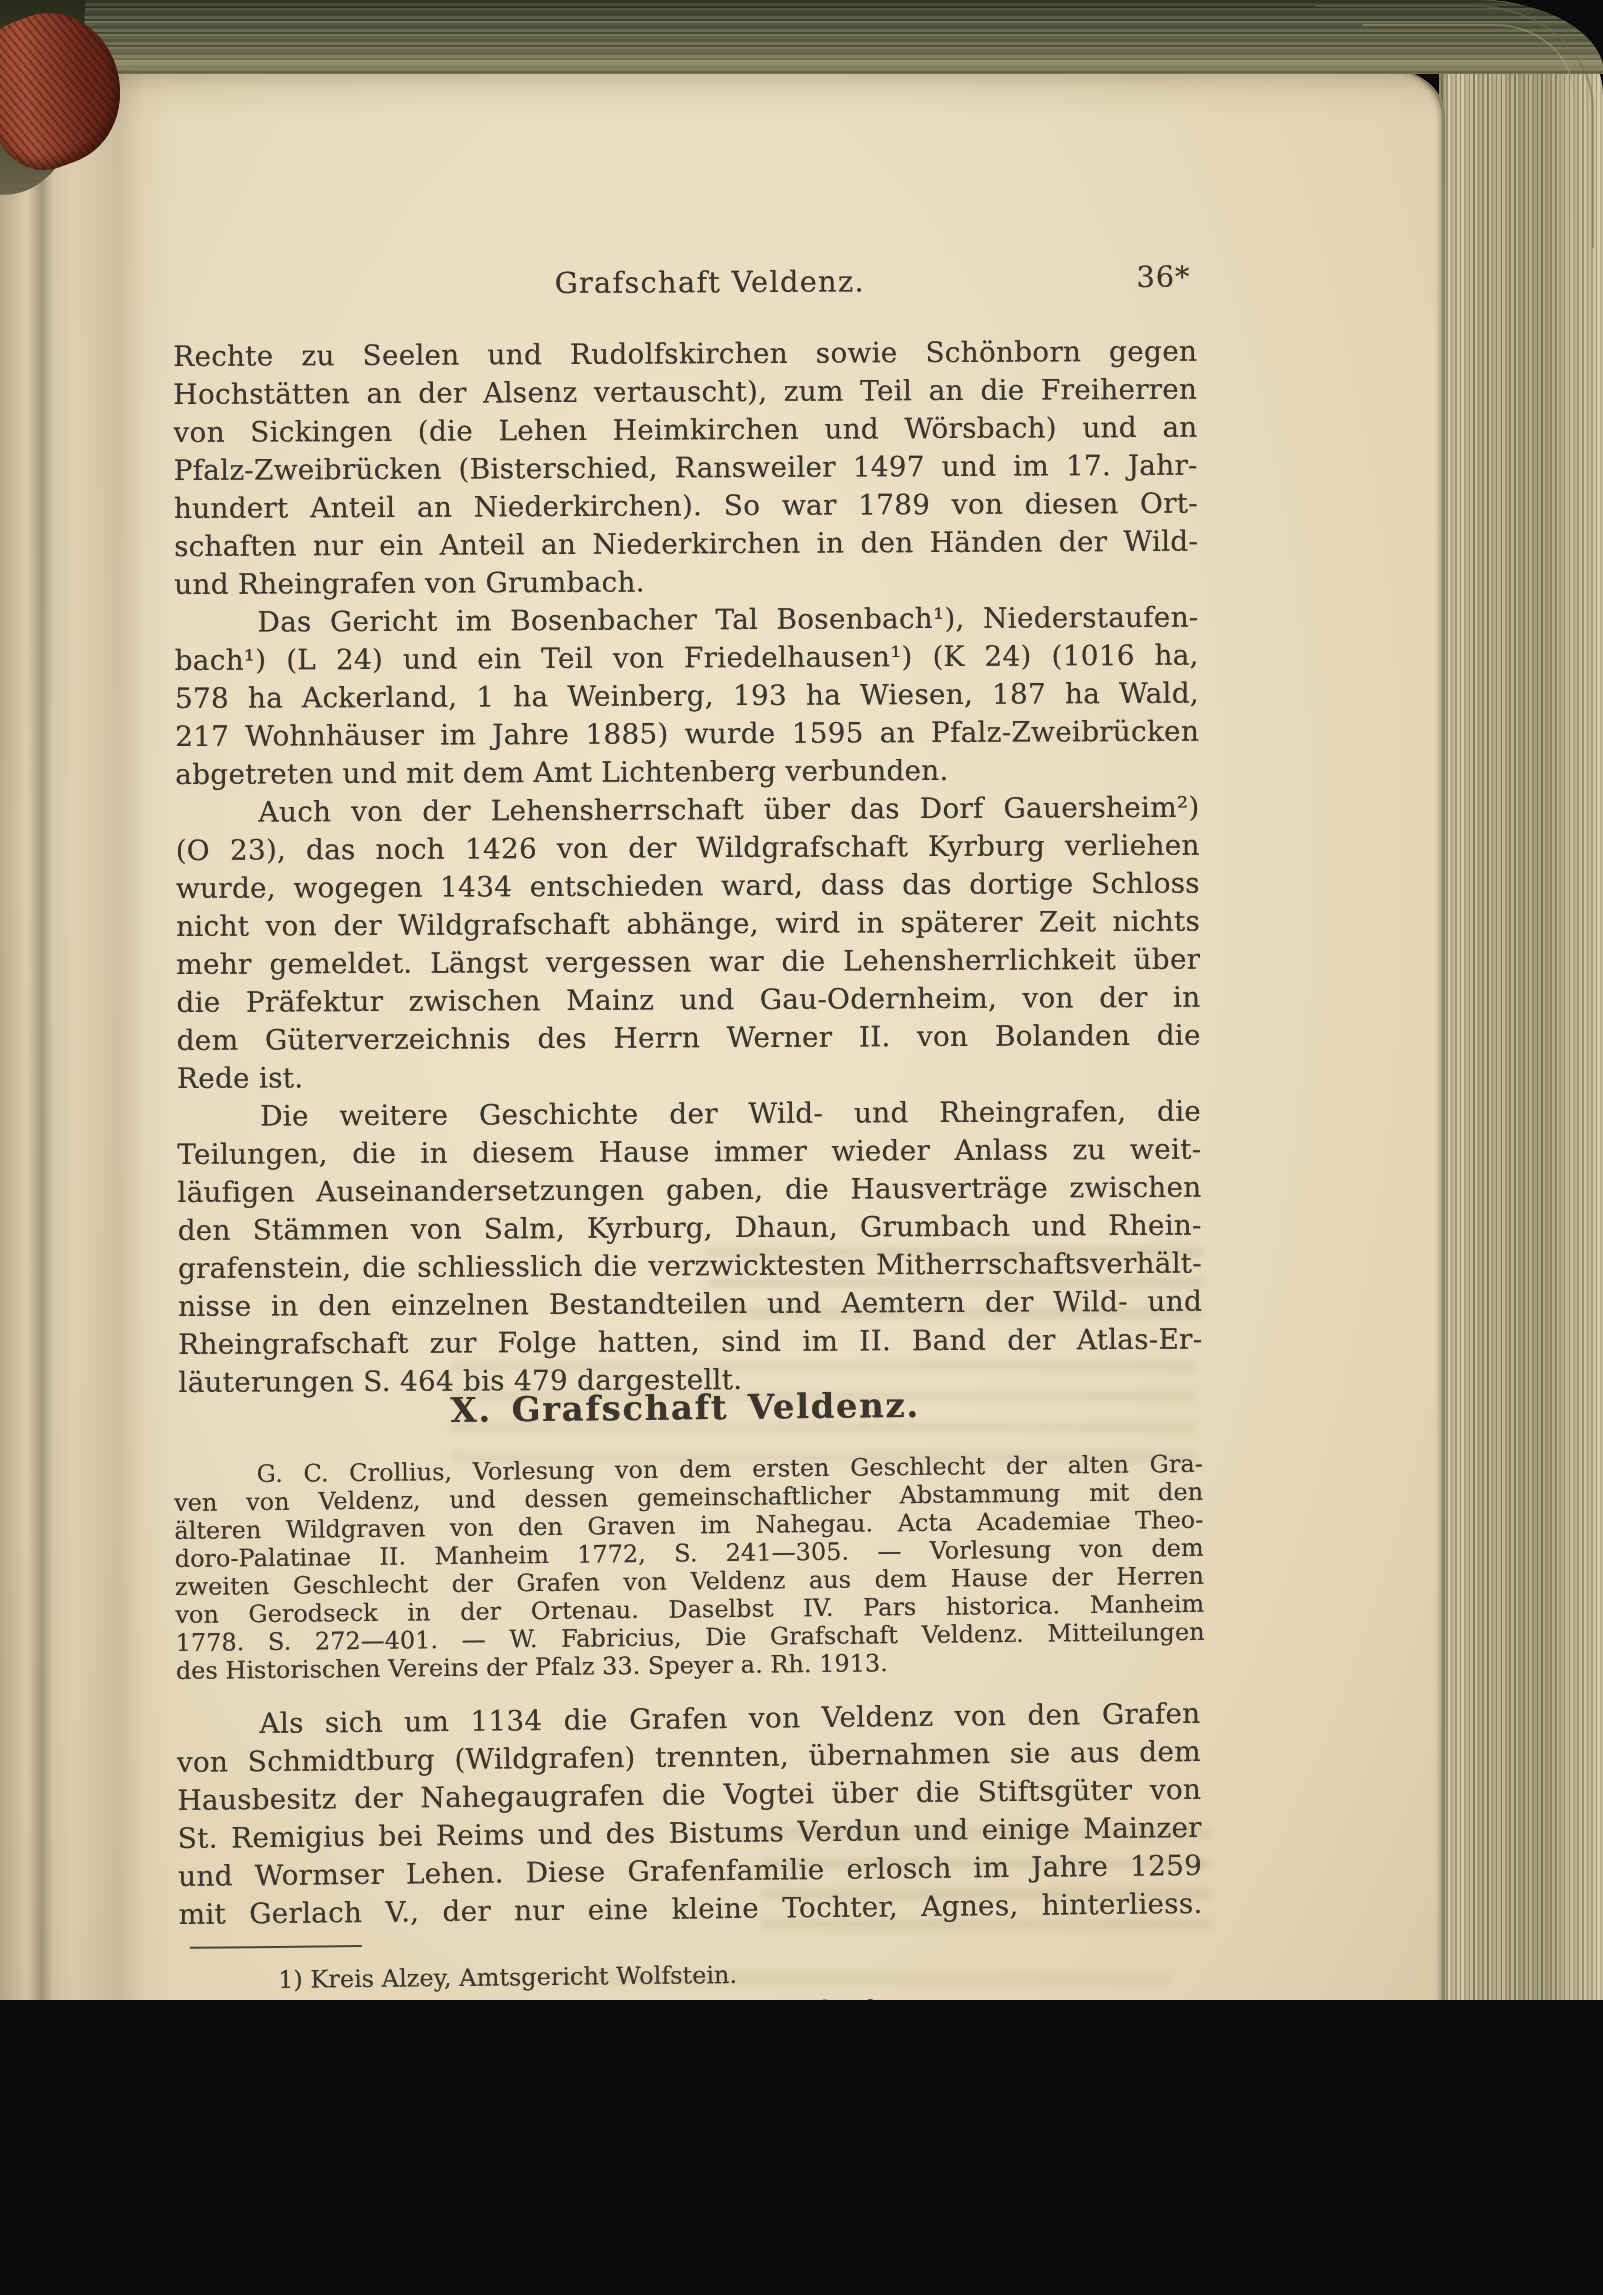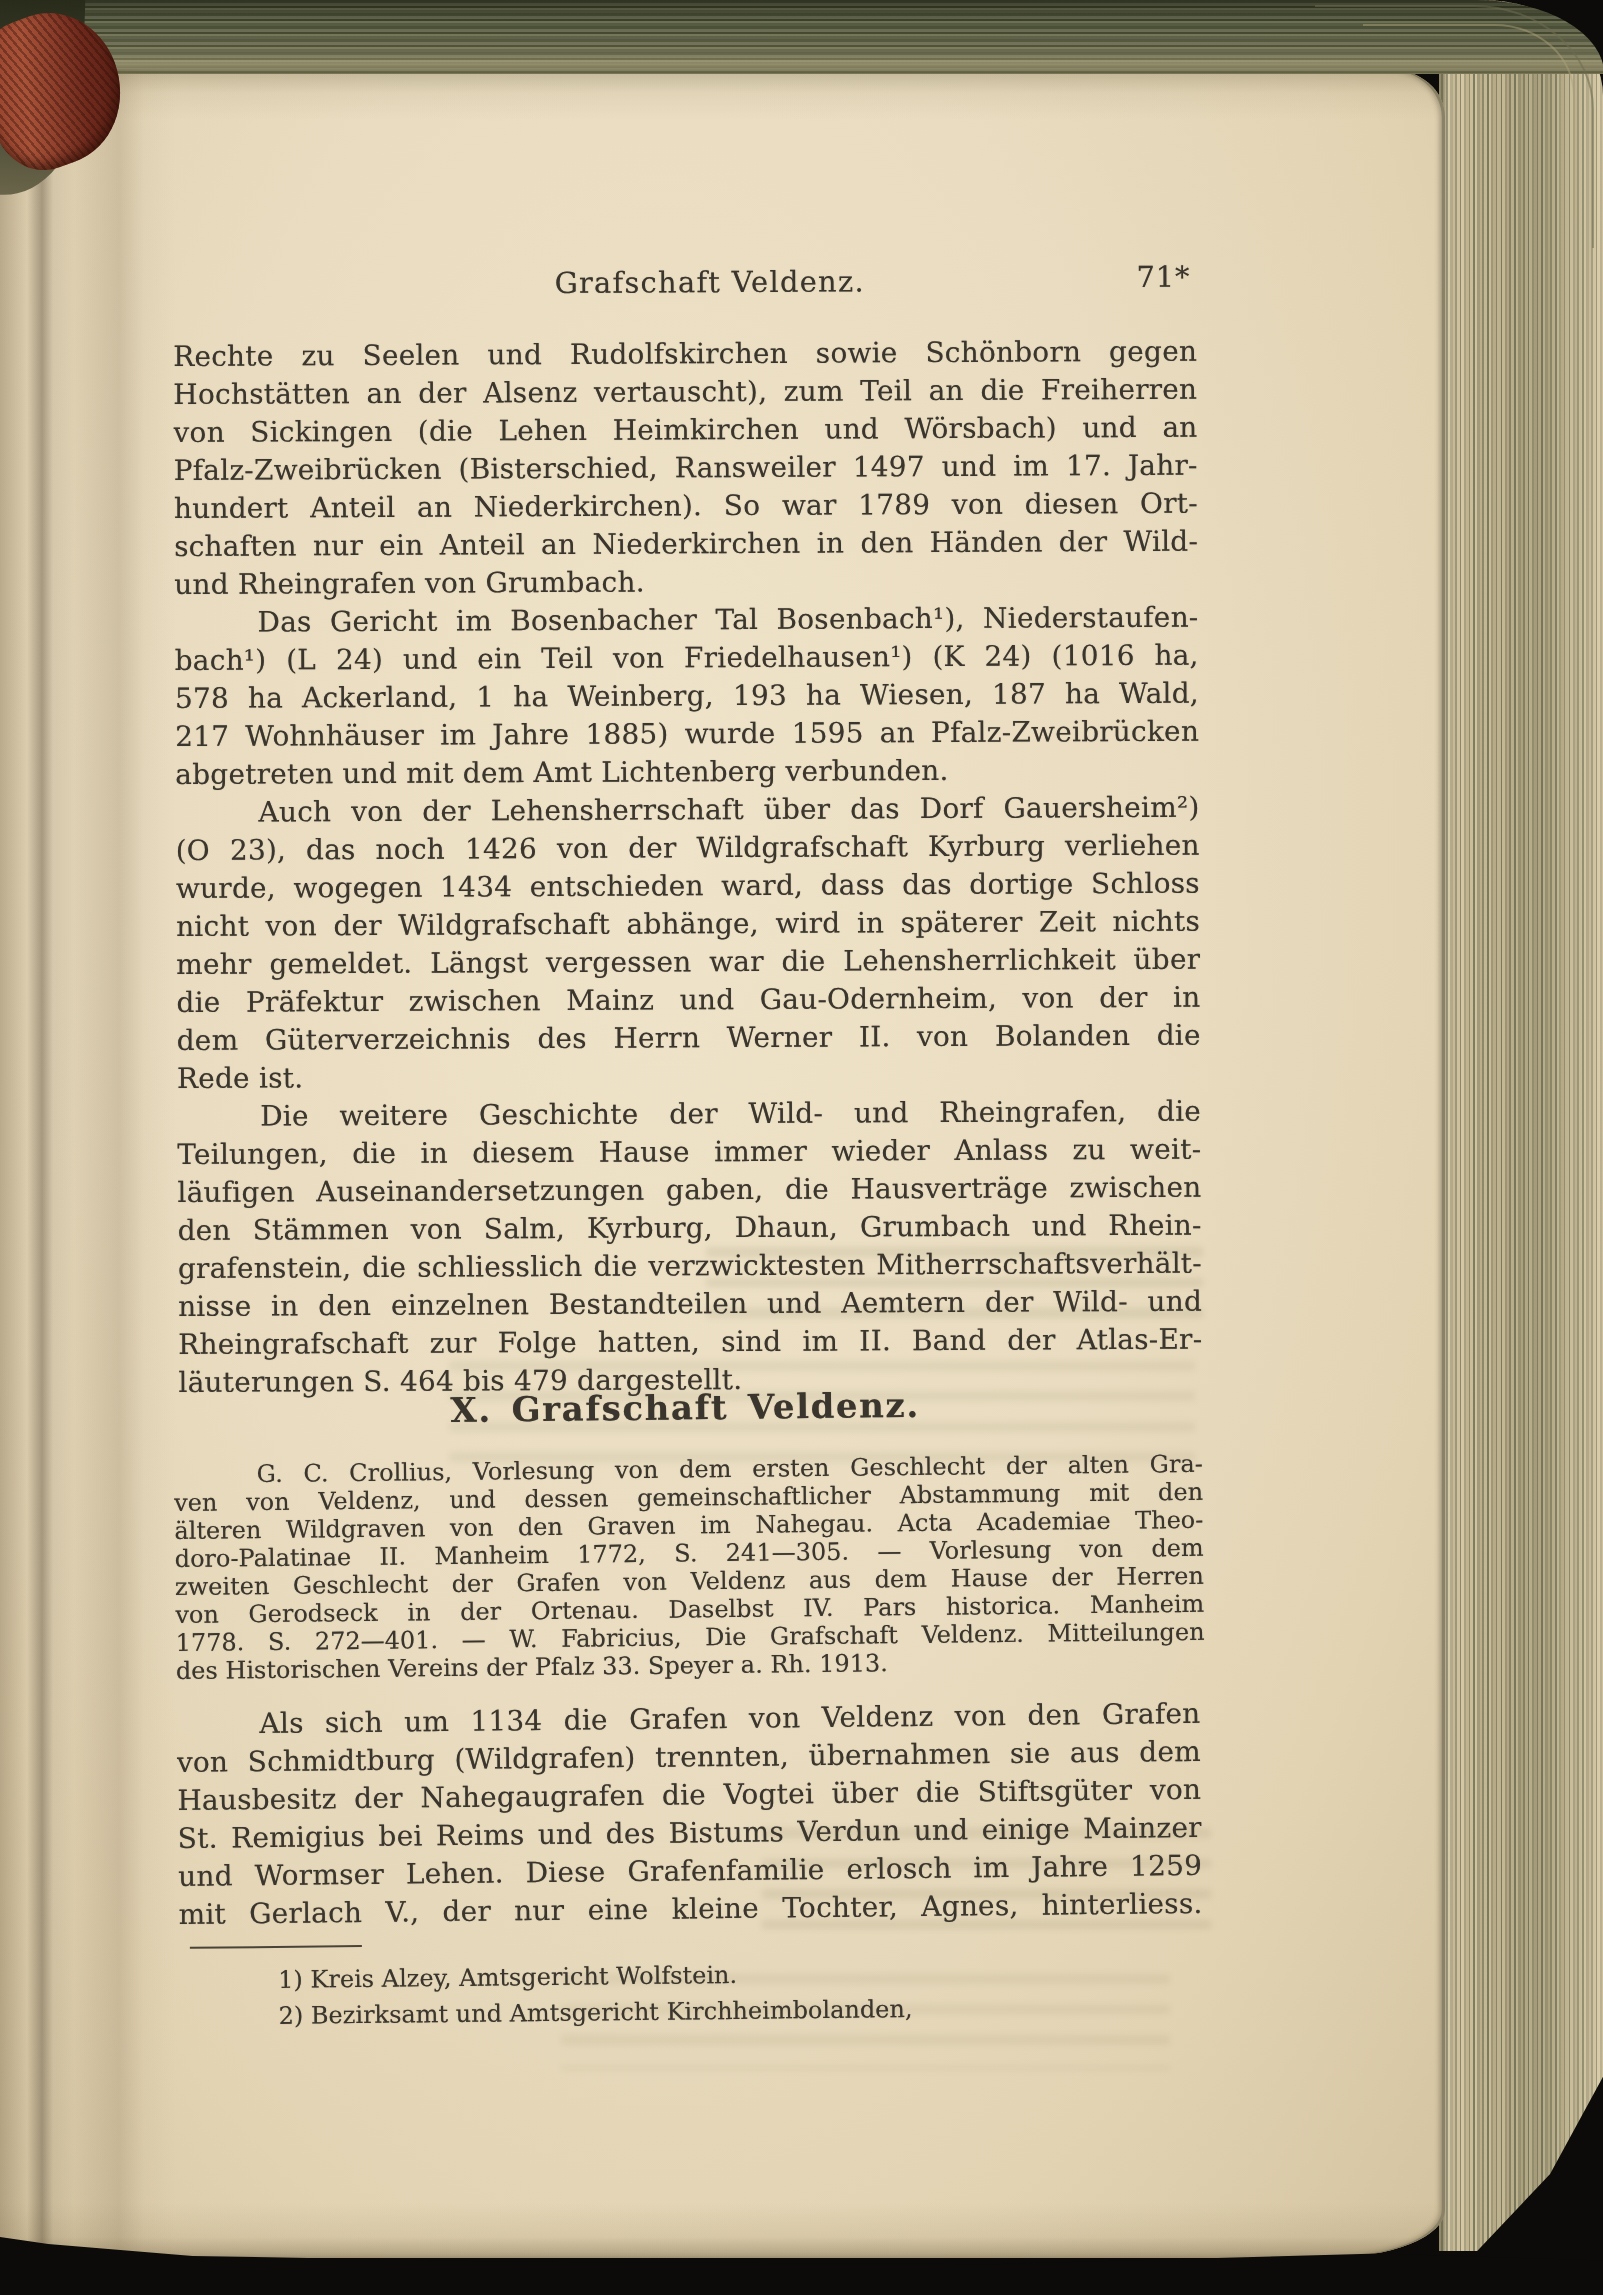--- a/index.html
+++ b/index.html
@@ -1,16 +1,16 @@
 <!DOCTYPE html>
 <html lang="de" style="font-size:13px"><head>
 <meta charset="utf-8">
 <style>
   html,body{margin:0;padding:0;background:#0c0b09;}
-  .scene{position:relative;width:1604px;height:2295px;overflow:hidden;background:#0c0b09;
+  .scene{position:relative;width:1604px;height:2000px;overflow:hidden;background:#0c0b09;
          font-family:"DejaVu Serif","Liberation Serif",serif;color:#3b362d;}
 
   
   .fore-edge{position:absolute;left:1439px;top:0;width:164px;height:2251px;z-index:1;
     background:repeating-linear-gradient(90deg,
       #c0b28d 0 2.4px,#8f8a6c 2.4px 4px,#cabd98 4px 7.2px,#7e7c61 7.2px 8.8px,#d2c5a0 8.8px 11.2px,#a49d7d 11.2px 13.6px);
     border-top-right-radius:120px 96px;}
   .fore-edge:after{content:"";position:absolute;inset:0;border-top-right-radius:120px 96px;
     background:linear-gradient(90deg,rgba(70,70,48,0.38) 0 4.8px,rgba(233,220,190,0.25) 8px,rgba(0,0,0,0) 32px,rgba(90,88,60,0.25) 60%,rgba(240,228,195,0.30) 100%);}
   .top-edge{position:absolute;left:0;top:0;width:1604px;height:74px;z-index:3;
@@ -97,21 +97,21 @@
   <div class="headband"></div>
 
   <div class="ghost g1"></div>
   <div class="ghost g2"></div>
   <div class="ghost g3"></div>
   <div class="ghost g4"></div>
 
   <div class="layer upper tx">
     <div class="running-header">
       <span class="rh-title">Grafschaft Veldenz.</span>
-      <span class="rh-num">71*</span>
+      <span class="rh-num">36*</span>
     </div>
     <div class="body-block" id="body-paragraphs">
         <div>
           <div class="line" style="">Rechte zu Seelen und Rudolfskirchen sowie Schönborn gegen</div>
           <div class="line" style="">Hochstätten an der Alsenz vertauscht), zum Teil an die Freiherren</div>
           <div class="line" style="">von Sickingen (die Lehen Heimkirchen und Wörsbach) und an</div>
           <div class="line" style="">Pfalz-Zweibrücken (Bisterschied, Ransweiler 1497 und im 17. Jahr-</div>
           <div class="line" style="">hundert Anteil an Niederkirchen). So war 1789 von diesen Ort-</div>
           <div class="line" style="">schaften nur ein Anteil an Niederkirchen in den Händen der Wild-</div>
           <div class="line left" style="">und Rheingrafen von Grumbach.</div>

